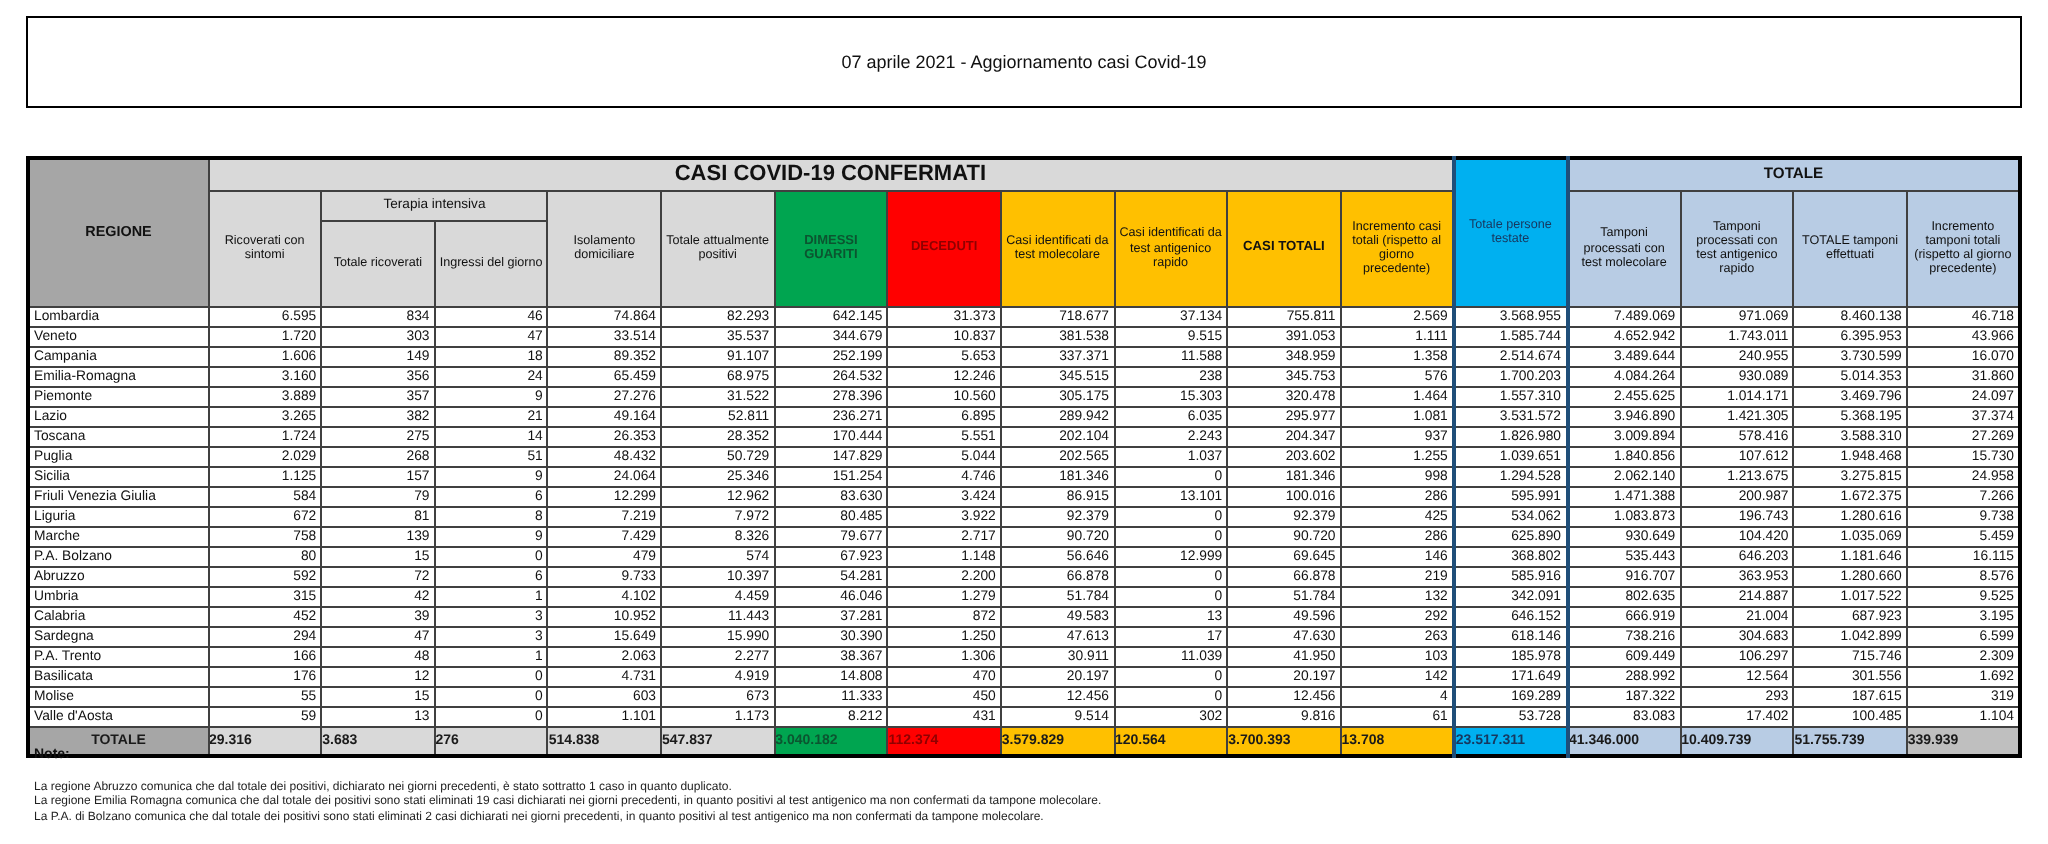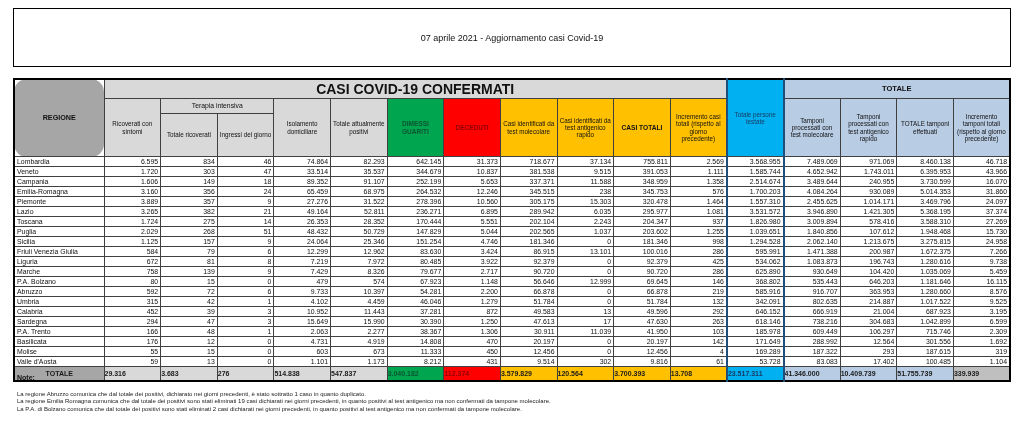--- a/index.html
+++ b/index.html
@@ -1,35 +1,35 @@
 <!DOCTYPE html>
 <html><head>
 <meta charset="utf-8">
 <style>
   * { margin:0; padding:0; box-sizing:border-box; }
   html,body { width:1024px; height:422px; background:#ffffff; font-family:"Liberation Sans", sans-serif; color:#1a1a1a; }
   .page { position:relative; width:1024px; height:422px; background:#fff; }
 
   .title-box {
-    position:absolute; left:13px; top:8px; width:998px; height:59px;
+    position:absolute; left:13px; top:8px; width:998px; height:46px;
     border:1px solid #000; display:flex; flex-direction:column; justify-content:space-evenly;
     text-align:center; font-size:9px; color:#111;
   }
 
   table.covid {
     position:absolute; left:13px; top:78px; width:998px;
     border-collapse:collapse; table-layout:fixed;
     border:2px solid #000;
   }
   col.region-col { width:90px; }
   th, td { border:1px solid #404040; overflow:hidden; vertical-align:middle; }
 
   thead th { background:#d9d9d9; font-weight:normal; font-size:6.3px; line-height:1.15; padding:1px 2px; text-align:center; color:#111; }
-  th.group { font-size:14px; font-weight:bold; height:16px; }
-  th.regione-h { background:#a6a6a6; font-weight:bold; font-size:7.2px;border-radius:13px; }
+  th.group { font-size:11px; font-weight:bold; height:16px; }
+  th.regione-h { background:#a6a6a6; font-weight:bold; font-size:7.2px; }
   th.ti-group { height:15px; font-size:6.8px; }
   tr.hrow3 th { height:43px; }
   th.h-green { background:#00a550; color:#0b5530; font-weight:bold; font-size:6.5px; }
   th.h-red { background:#ff0000; color:#8f0000; font-weight:bold; font-size:6.5px; }
   th.h-orange { background:#ffc000; color:#111; }
   th.h-orange-b { background:#ffc000; color:#111; font-weight:bold; font-size:6.6px; }
   th.h-cyan { background:#00b0f0; color:#17375e; border-left:2px solid #1f4e79; border-right:2px solid #1f4e79; }
   th.h-bluegrid { background:#b8cce4; }
   th.h-tamponi { background:#b8cce4; font-weight:bold; font-size:7.6px; height:16px; }
 

